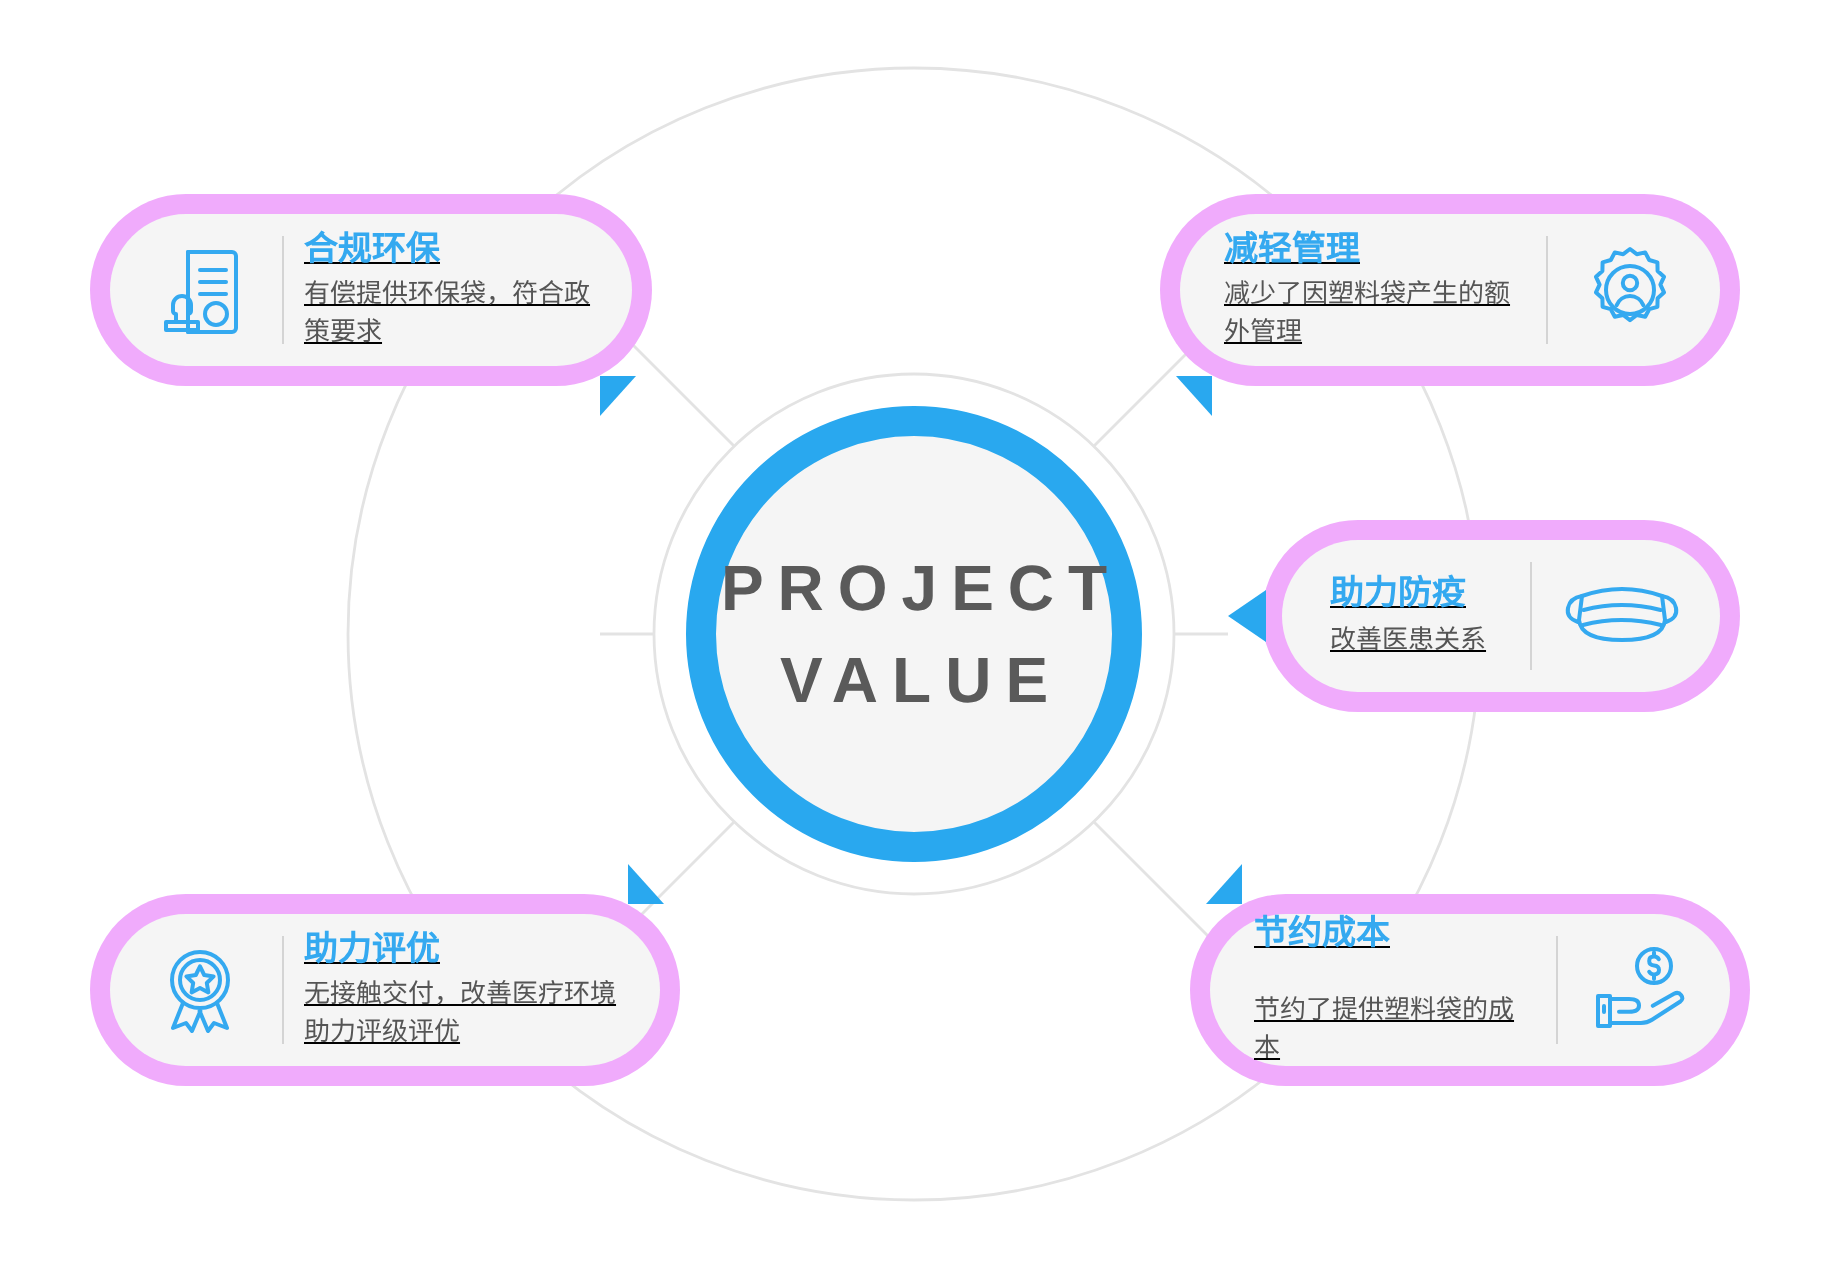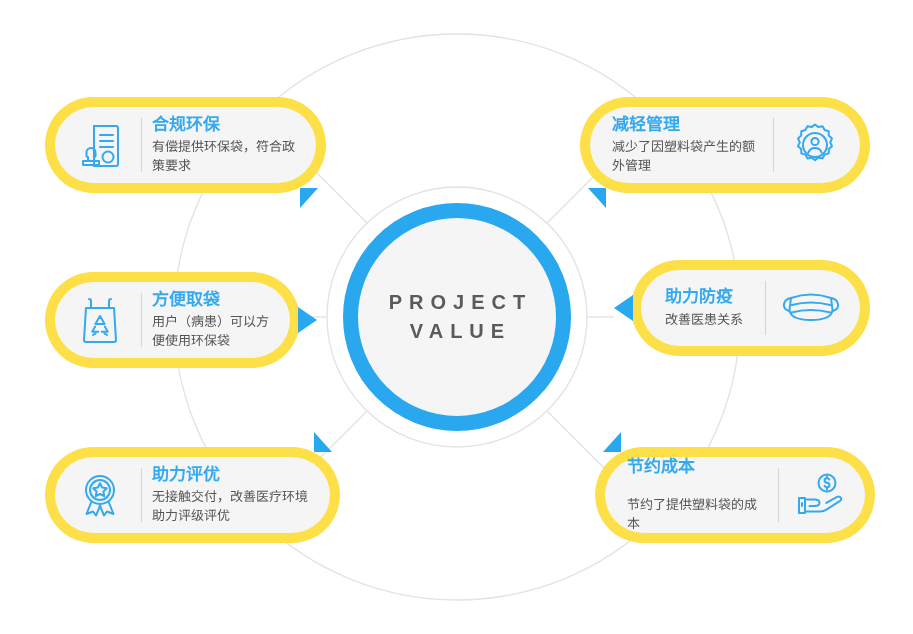--- a/index.html
+++ b/index.html
@@ -38,37 +38,38 @@
     border-radius: 50%;
     background: #f5f5f5;
     border: 15px solid #29a8ef;
     box-sizing: border-box;
     display: flex;
     flex-direction: column;
     align-items: center;
     justify-content: center;
   }
   .hub-line {
-    font-size: 20px;
+    font-size: 32px;
     font-weight: bold;
     letter-spacing: 7px;
     color: #5a5a5a;
     line-height: 1.45;
     text-indent: 7px;
     white-space: nowrap;
   }
 
   
   .card {
     position: absolute;
     box-sizing: border-box;
-    background: #fde047;
+    background: #f0abfc;
     border-radius: 50px;
     padding: 10px;
     filter: drop-shadow(0 0 0 transparent);
+    text-decoration: underline;
   }
   .card-inner {
     width: 100%;
     height: 100%;
     box-sizing: border-box;
     background: #f5f5f5;
     border-radius: 41px;
     display: flex;
     align-items: center;
     padding: 0 14px;
@@ -224,41 +225,20 @@
           <path d="M24 3.5 l3.4 2.6 4.2 -0.9 2 3.8 4.1 1.2 0.1 4.3 3.2 2.9 -1.8 3.9 1.8 3.9 -3.2 2.9 -0.1 4.3 -4.1 1.2 -2 3.8 -4.2 -0.9 -3.4 2.6 -3.4 -2.6 -4.2 0.9 -2 -3.8 -4.1 -1.2 -0.1 -4.3 -3.2 -2.9 1.8 -3.9 -1.8 -3.9 3.2 -2.9 0.1 -4.3 4.1 -1.2 2 -3.8 4.2 0.9 z"></path>
           <circle cx="24" cy="24" r="12"></circle>
           <circle cx="24" cy="20.5" r="3.6"></circle>
           <path d="M17.3 31.6 a7.2 7.2 0 0 1 13.4 0"></path>
         </svg>
       </div>
     </div>
     <div class="tail tail-tr"></div>
   </div>
 
-  <div class="card left" style="left:45px; top:272px; width:255px; height:96px;">
-    <div class="card-inner">
-      <div class="icon-cell">
-        <svg class="ico" width="42" height="48" viewBox="0 0 42 48" fill="none" stroke="#34a9f0" stroke-width="2" stroke-linecap="round" stroke-linejoin="round">
-          <path d="M7 12 h28 l2 32 a2 2 0 0 1 -2 2 h-28 a2 2 0 0 1 -2 -2 z"></path>
-          <path d="M12 12 v-7 a2 2 0 0 0 -2 -2"></path>
-          <path d="M30 12 v-7 a2 2 0 0 1 2 -2"></path>
-          <path d="M21 20 l4.6 8 h-9.2 z"></path>
-          <path d="M16.2 30.5 l-3 5.2 h6"></path>
-          <path d="M25.8 30.5 l3 5.2 h-6"></path>
-          <path d="M14 39 l2.6 -1.6 M28 39 l-2.6 -1.6"></path>
-        </svg>
-      </div>
-      <div class="divider"></div>
-      <div class="text-cell">
-        <div class="card-title">方便取袋</div>
-        <div class="card-desc">用户（病患）可以方便使用环保袋</div>
-      </div>
-    </div>
-    <div class="tail tail-ml"></div>
-  </div>
 
   <div class="card right" style="left:631px; top:260px; width:239px; height:96px;">
     <div class="card-inner">
       <div class="text-cell" style="padding-left:10px;">
         <div class="card-title">助力防疫</div>
         <div class="card-desc">改善医患关系</div>
       </div>
       <div class="divider"></div>
       <div class="icon-cell" style="width:70px;">
         <svg class="ico" width="62" height="42" viewBox="0 0 62 42" fill="none" stroke="#34a9f0" stroke-width="2" stroke-linecap="round" stroke-linejoin="round">

